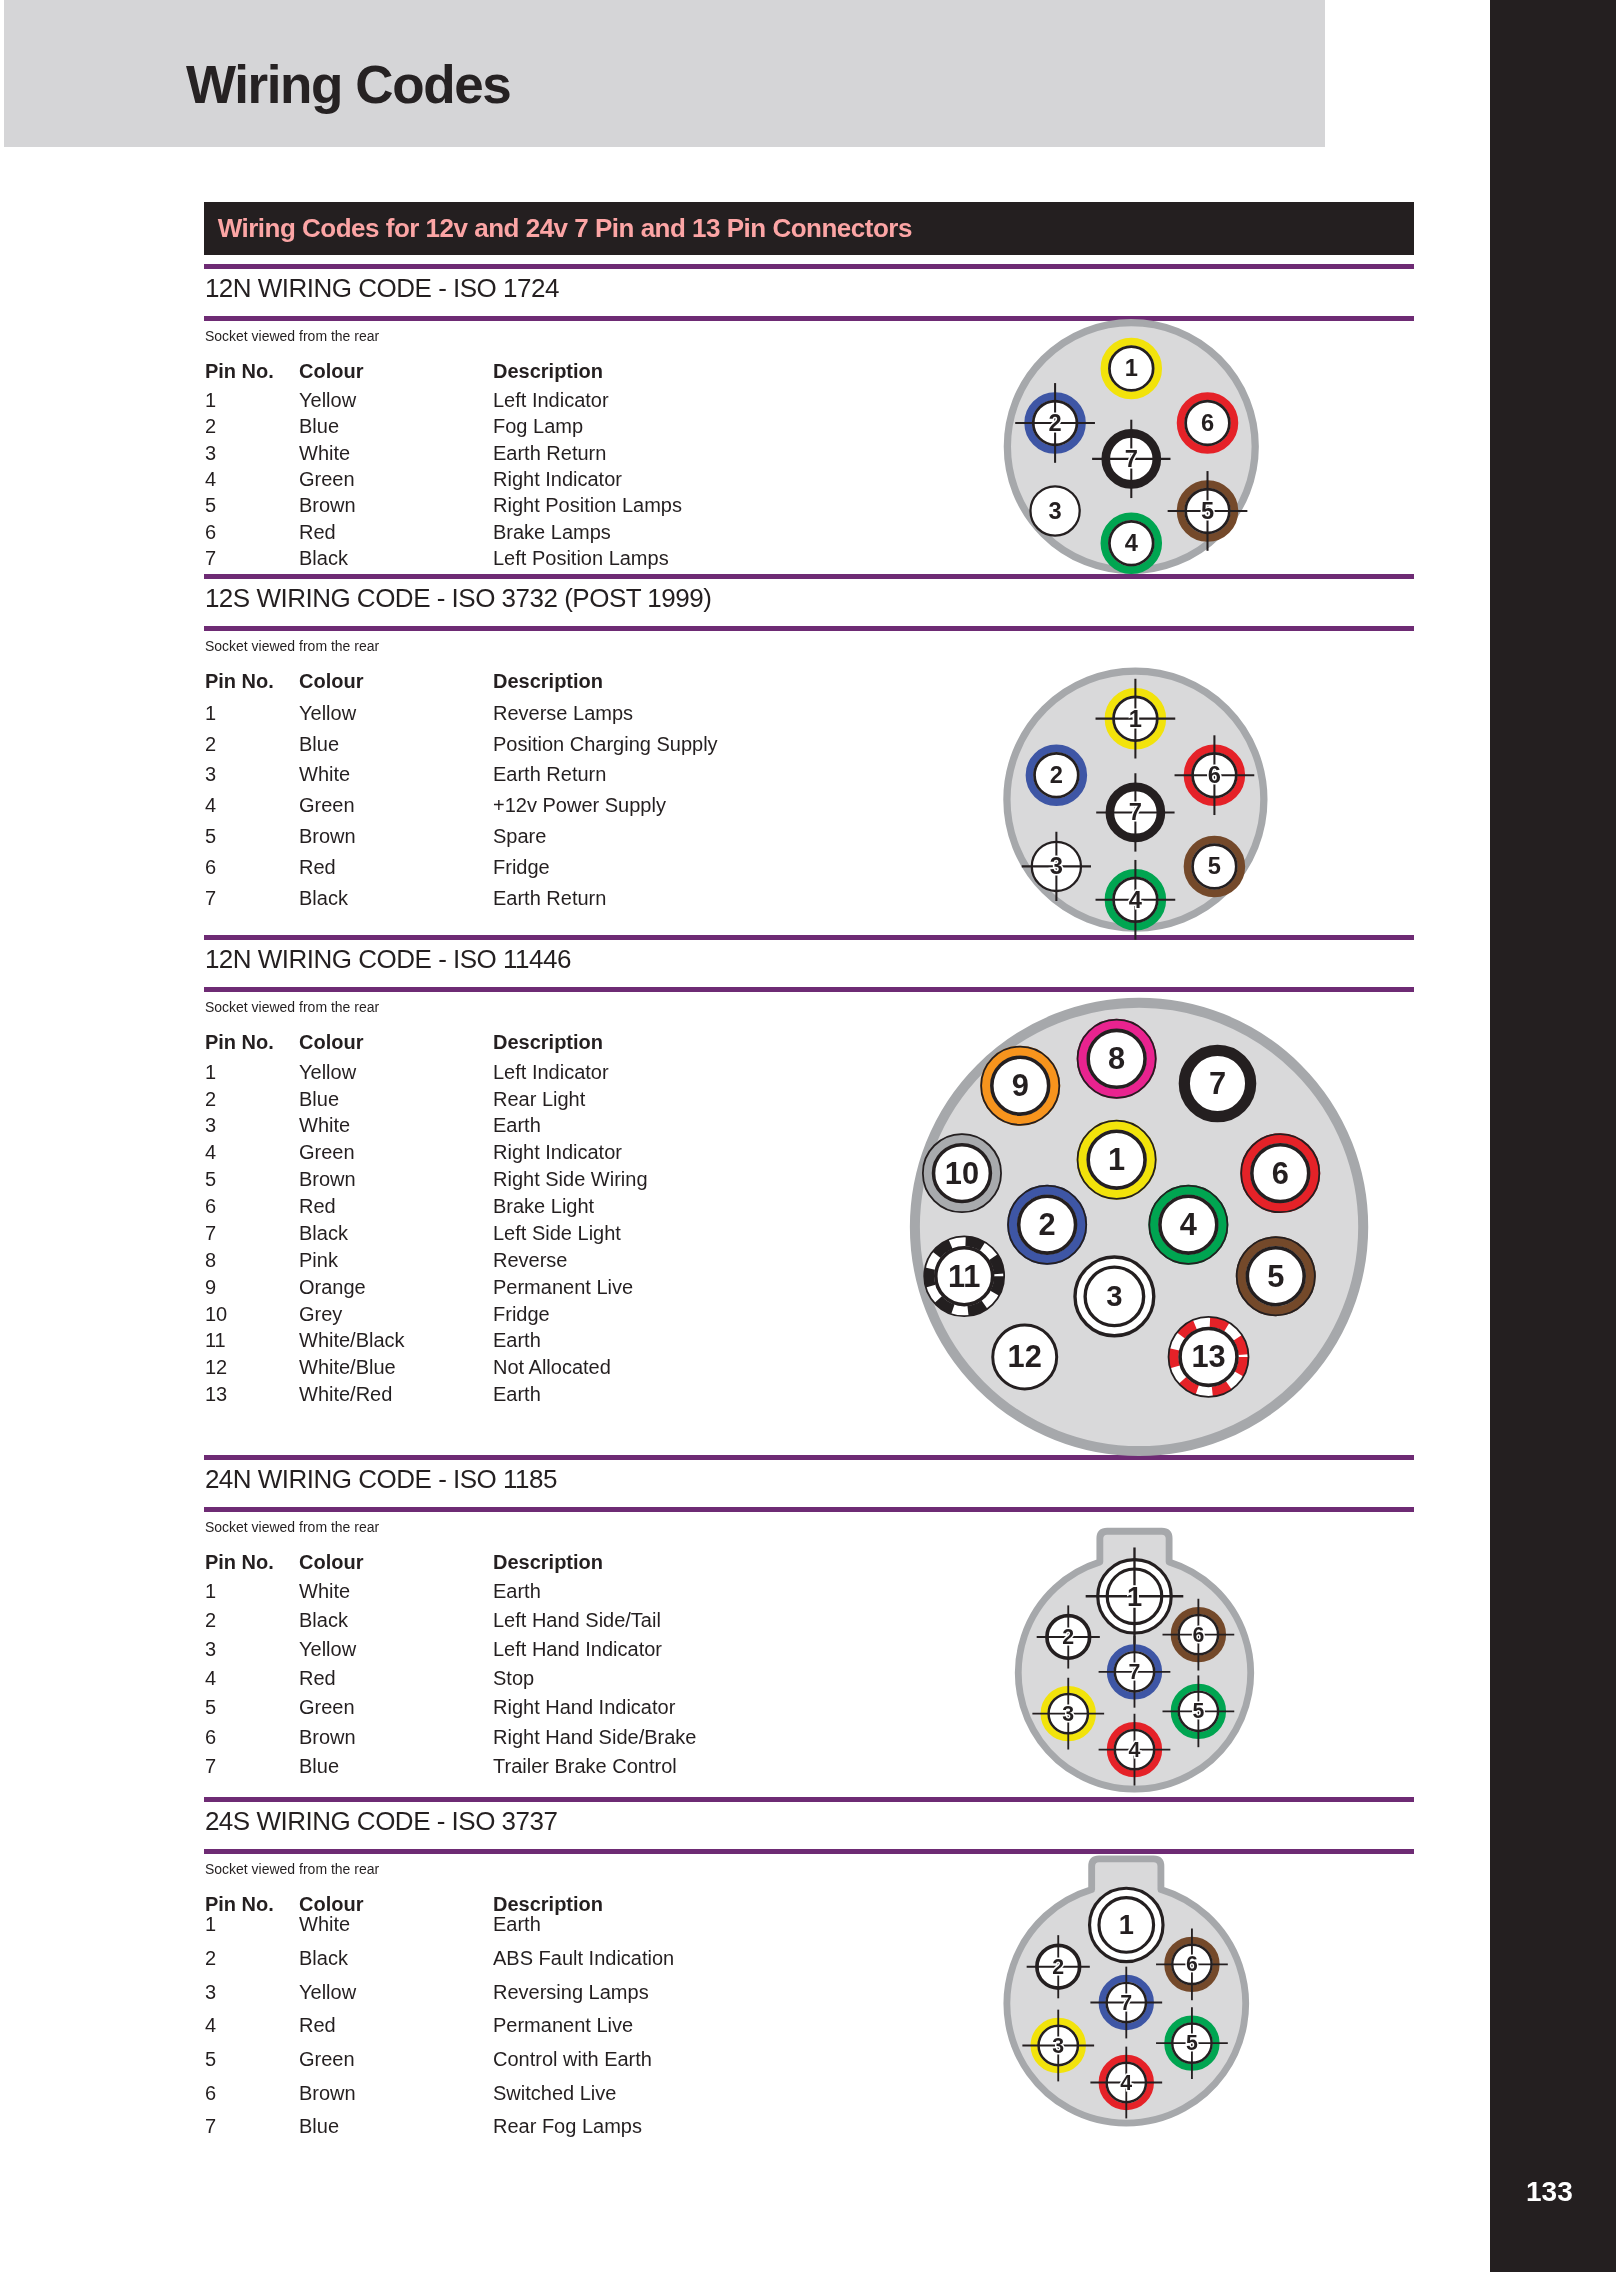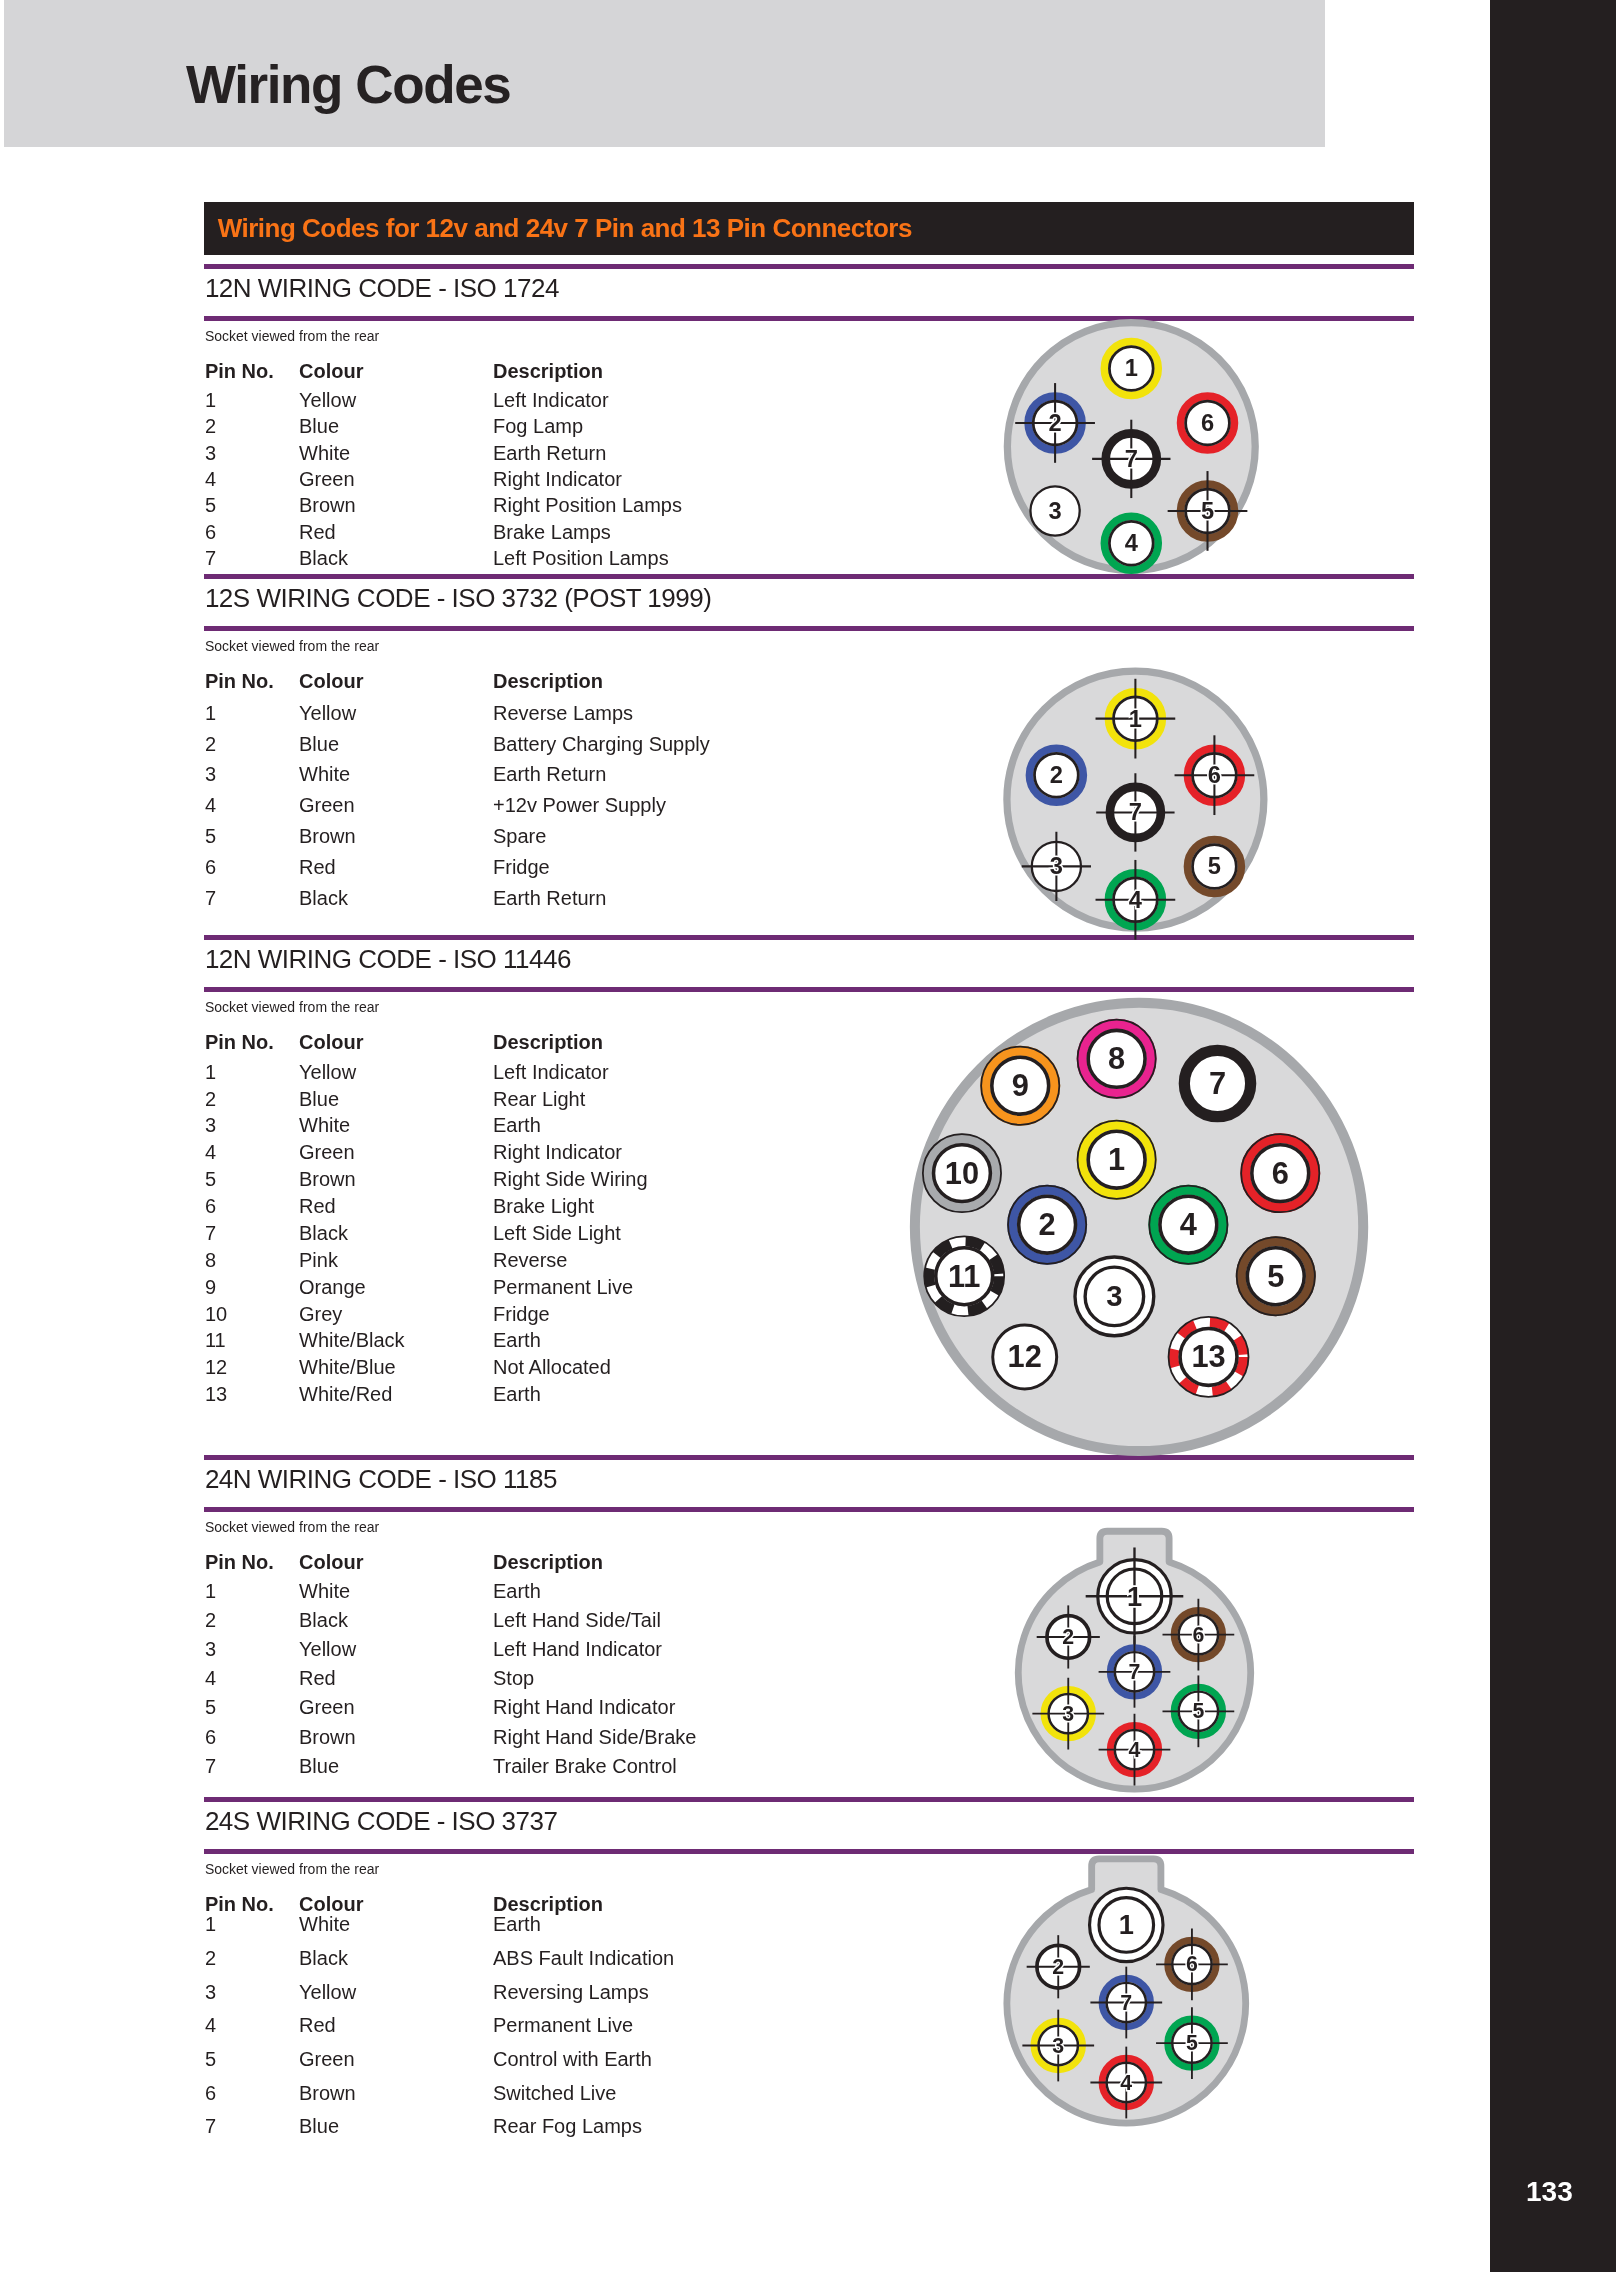--- a/index.html
+++ b/index.html
@@ -16,21 +16,21 @@
   }
   .banner{position:absolute;left:4px;top:0;width:1321px;height:147px;background:var(--banner);}
   .page-title{
     position:absolute;left:182px;top:54px;margin:0;
     font-size:53px;font-weight:700;letter-spacing:-1.4px;color:#262223;white-space:nowrap;
   }
   .black-bar{
     position:absolute;left:204px;top:202px;width:1210px;height:53px;background:var(--ink);
     display:flex;align-items:center;box-sizing:border-box;padding-left:13.7px;
   }
-  .black-bar span{color:#f97316;font-size:26px;font-weight:700;letter-spacing:-0.5px;white-space:nowrap;}
+  .black-bar span{color:#fca5a5;font-size:26px;font-weight:700;letter-spacing:-0.5px;white-space:nowrap;}
   .sec{position:absolute;left:204px;width:1210px;}
   .rule{position:absolute;left:0;width:1210px;height:5px;background:var(--purple);}
   .sec-h{
     position:absolute;left:0.9px;top:9px;margin:0;font-size:26px;font-weight:400;
     letter-spacing:-0.5px;white-space:nowrap;color:var(--ink);
   }
   .note{position:absolute;left:0.9px;top:64px;font-size:14px;white-space:nowrap;}
   .th{position:absolute;top:96px;font-size:20px;font-weight:700;white-space:nowrap;}
   .trow{position:absolute;left:0;width:1210px;height:25.5px;}
   .cell{position:absolute;top:0;font-size:20px;white-space:nowrap;}
@@ -105,21 +105,21 @@
         <div class="th" style="left: 95px;">Colour</div>
         <div class="th" style="left: 289px;">Description</div>
         <div class="trow" style="top: 128px;">
           <div class="cell c-pin">1</div>
           <div class="cell c-col">Yellow</div>
           <div class="cell c-desc">Reverse Lamps</div>
         </div>
         <div class="trow" style="top: 159px;">
           <div class="cell c-pin">2</div>
           <div class="cell c-col">Blue</div>
-          <div class="cell c-desc">Battery Charging Supply</div>
+          <div class="cell c-desc">Position Charging Supply</div>
         </div>
         <div class="trow" style="top: 189px;">
           <div class="cell c-pin">3</div>
           <div class="cell c-col">White</div>
           <div class="cell c-desc">Earth Return</div>
         </div>
         <div class="trow" style="top: 220px;">
           <div class="cell c-pin">4</div>
           <div class="cell c-col">Green</div>
           <div class="cell c-desc">+12v Power Supply</div>

